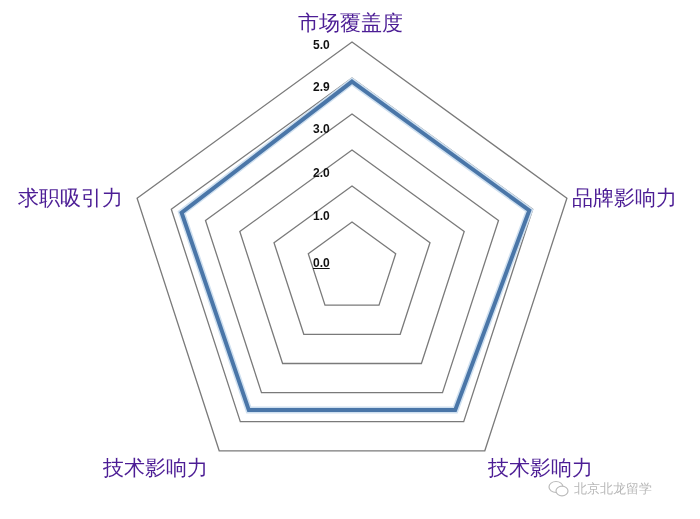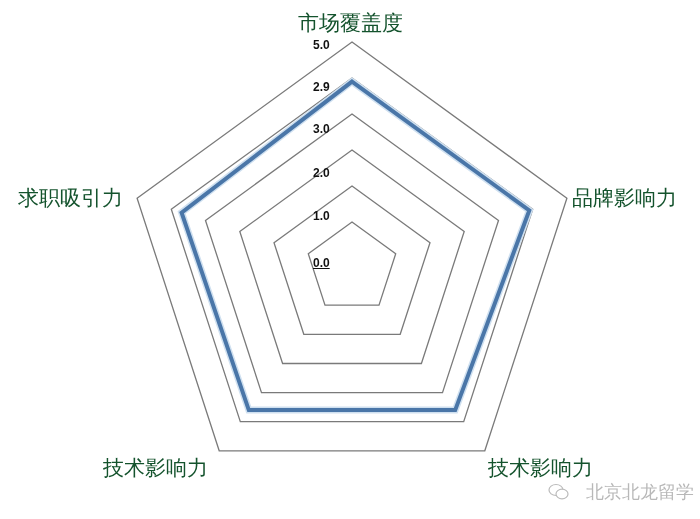--- a/index.html
+++ b/index.html
@@ -1,20 +1,20 @@
 <!DOCTYPE html>
 <html><head>
 <meta charset="utf-8">
 <style>
   html,body{margin:0;padding:0;background:#ffffff;}
   body{width:700px;height:519px;position:relative;overflow:hidden;font-family:"DejaVu Sans",sans-serif;}
-  .axis-label{position:absolute;font-family:"DejaVu Serif",serif;font-size:21px;color:#14532d;white-space:nowrap;}
+  .axis-label{position:absolute;font-family:"DejaVu Serif",serif;font-size:21px;color:#4c1d95;white-space:nowrap;}
   .tick{position:absolute;font-family:"Liberation Sans",sans-serif;font-weight:bold;font-size:12px;color:#111;}
   svg{position:absolute;left:0;top:0;}
-  .watermark{position:absolute;left:548px;top:480px;font-size:18px;color:#b8b8b8;white-space:nowrap;display:flex;align-items:center;gap:16px;}
+  .watermark{position:absolute;left:548px;top:480px;font-size:13px;color:#b8b8b8;white-space:nowrap;display:flex;align-items:center;gap:4px;}
   .wm-icon{width:22px;height:18px;}
 </style>
 </head>
 <body>
 
 <svg id="radar" width="700" height="519" viewBox="0 0 700 519">
     <polygon points="352.0,222.0 395.7,253.8 379.0,305.2 325.0,305.2 308.3,253.8" fill="none" stroke="#7a7a7a" stroke-width="1.3"></polygon>
     <polygon points="352.0,186.0 430.0,242.7 400.2,334.3 303.8,334.3 274.0,242.7" fill="none" stroke="#7a7a7a" stroke-width="1.3"></polygon>
     <polygon points="352.0,150.0 464.2,231.5 421.4,363.5 282.6,363.5 239.8,231.5" fill="none" stroke="#7a7a7a" stroke-width="1.3"></polygon>
     <polygon points="352.0,114.0 498.5,220.4 442.5,392.6 261.5,392.6 205.5,220.4" fill="none" stroke="#7a7a7a" stroke-width="1.3"></polygon>

